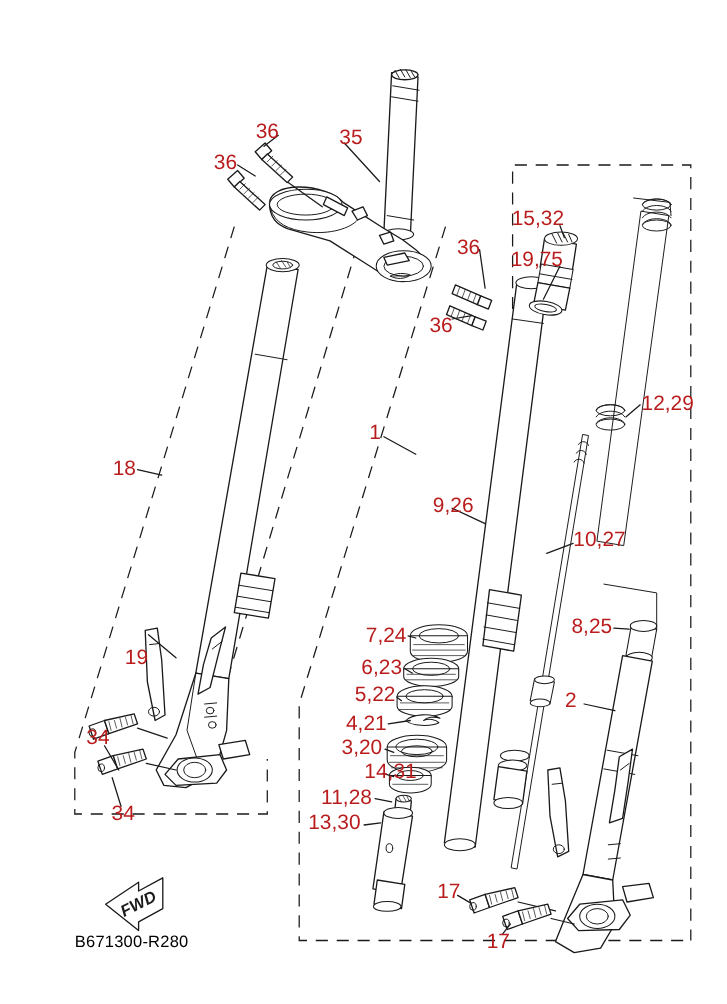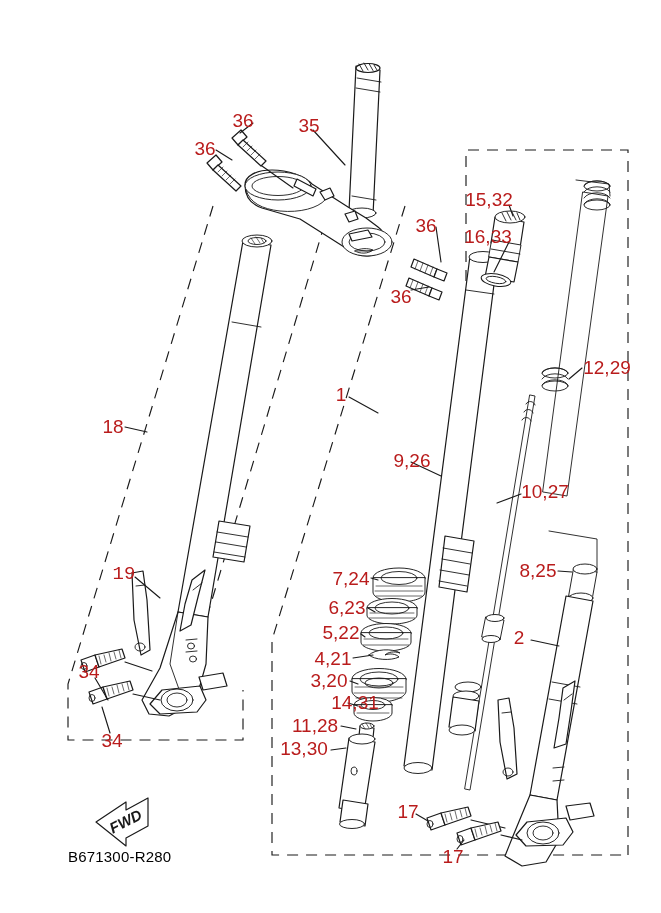--- a/index.html
+++ b/index.html
@@ -341,32 +341,32 @@
     <path class="lead" d="M457,849 L464,840"></path>
   </g>
 
   <g>
     <path class="w" d="M96,822 L126,802 L126,810 L148,798 L148,826 L126,838 L126,846 Z"></path>
     <text x="128" y="826" transform="rotate(-27 128 826)" font-family="Liberation Sans, sans-serif" font-size="15" font-weight="bold" font-style="italic" text-anchor="middle" fill="#1a1a1a">FWD</text>
   </g>
 </svg>
 
 <div class="lbl c" style="left:243px;top:120px;">36</div>
-<div class="lbl c" style="left:309px;top:125px;">35</div>
+<div class="lbl c" style="left:319px;top:125px;">35</div>
 <div class="lbl c" style="left:205px;top:148px;">36</div>
 <div class="lbl c" style="left:489px;top:199px;">15,32</div>
 <div class="lbl c" style="left:426px;top:225px;">36</div>
-<div class="lbl c" style="left:488px;top:236px;">16,33</div>
+<div class="lbl c" style="left:488px;top:236px;">19,75</div>
 <div class="lbl c" style="left:401px;top:296px;">36</div>
 <div class="lbl c" style="left:607px;top:367px;">12,29</div>
 <div class="lbl c" style="left:341px;top:394px;">1</div>
 <div class="lbl c" style="left:113px;top:426px;">18</div>
 <div class="lbl c" style="left:412px;top:460px;">9,26</div>
 <div class="lbl c" style="left:545px;top:491px;">10,27</div>
-<div class="lbl c" style="left:124px;top:574px;font-family:Liberation Mono, monospace;">19</div>
+<div class="lbl c" style="left:124px;top:598px;">19</div>
 <div class="lbl c" style="left:351px;top:578px;">7,24</div>
 <div class="lbl c" style="left:538px;top:570px;">8,25</div>
 <div class="lbl c" style="left:347px;top:607px;">6,23</div>
 <div class="lbl c" style="left:341px;top:632px;">5,22</div>
 <div class="lbl c" style="left:519px;top:637px;">2</div>
 <div class="lbl c" style="left:333px;top:658px;">4,21</div>
 <div class="lbl c" style="left:89px;top:671px;">34</div>
 <div class="lbl c" style="left:329px;top:680px;">3,20</div>
 <div class="lbl c" style="left:322px;top:702px;margin-left:33px;">14,31</div>
 <div class="lbl c" style="left:315px;top:725px;">11,28</div>

